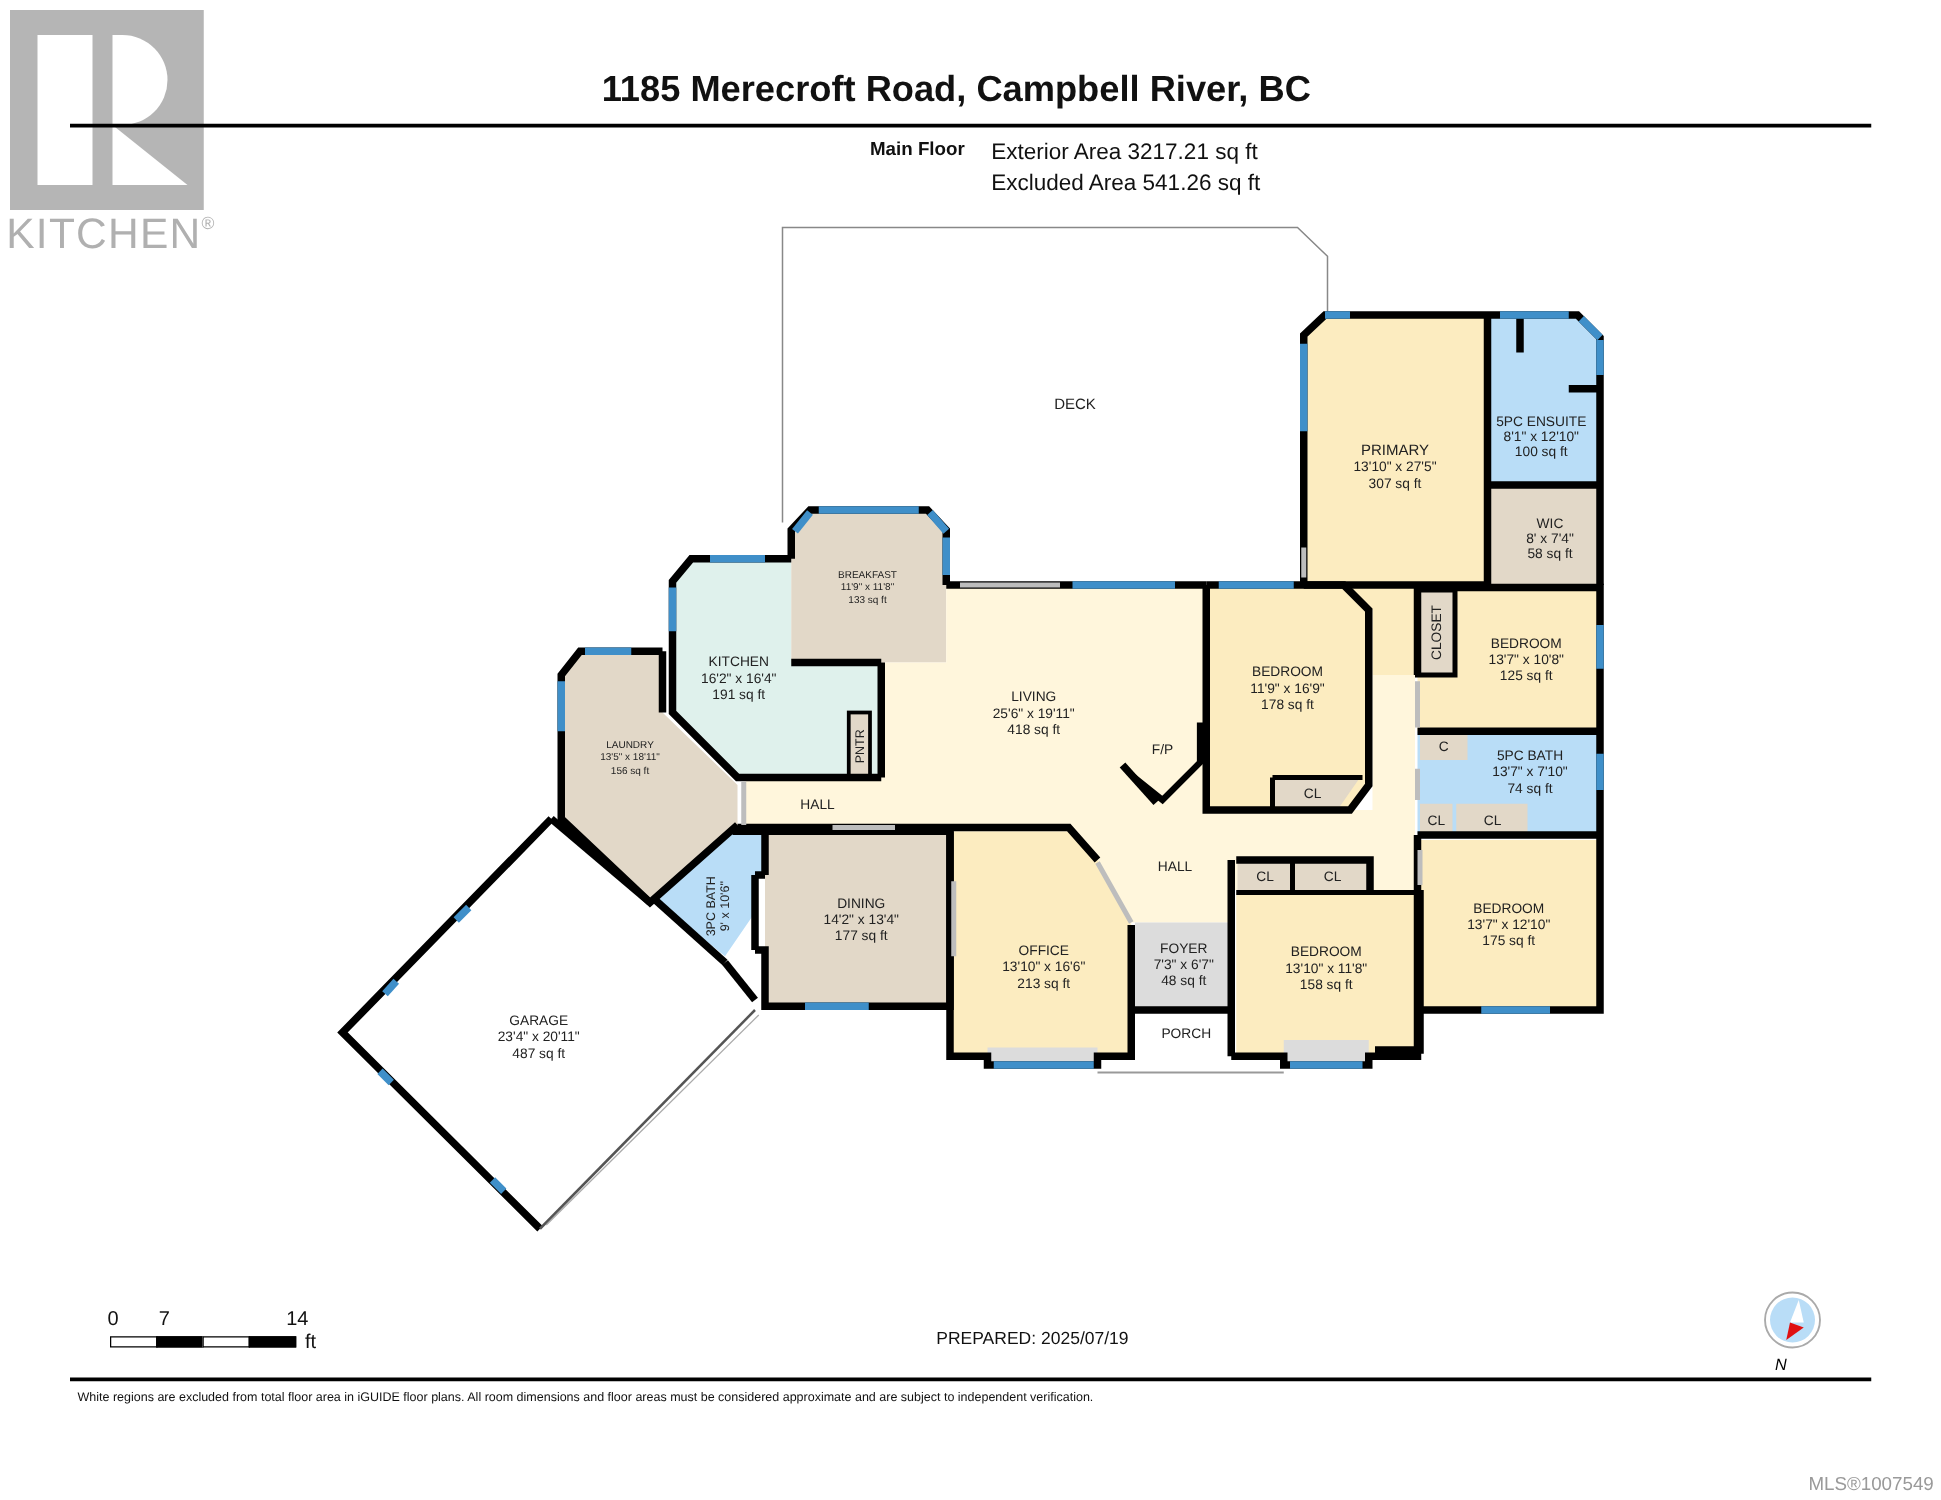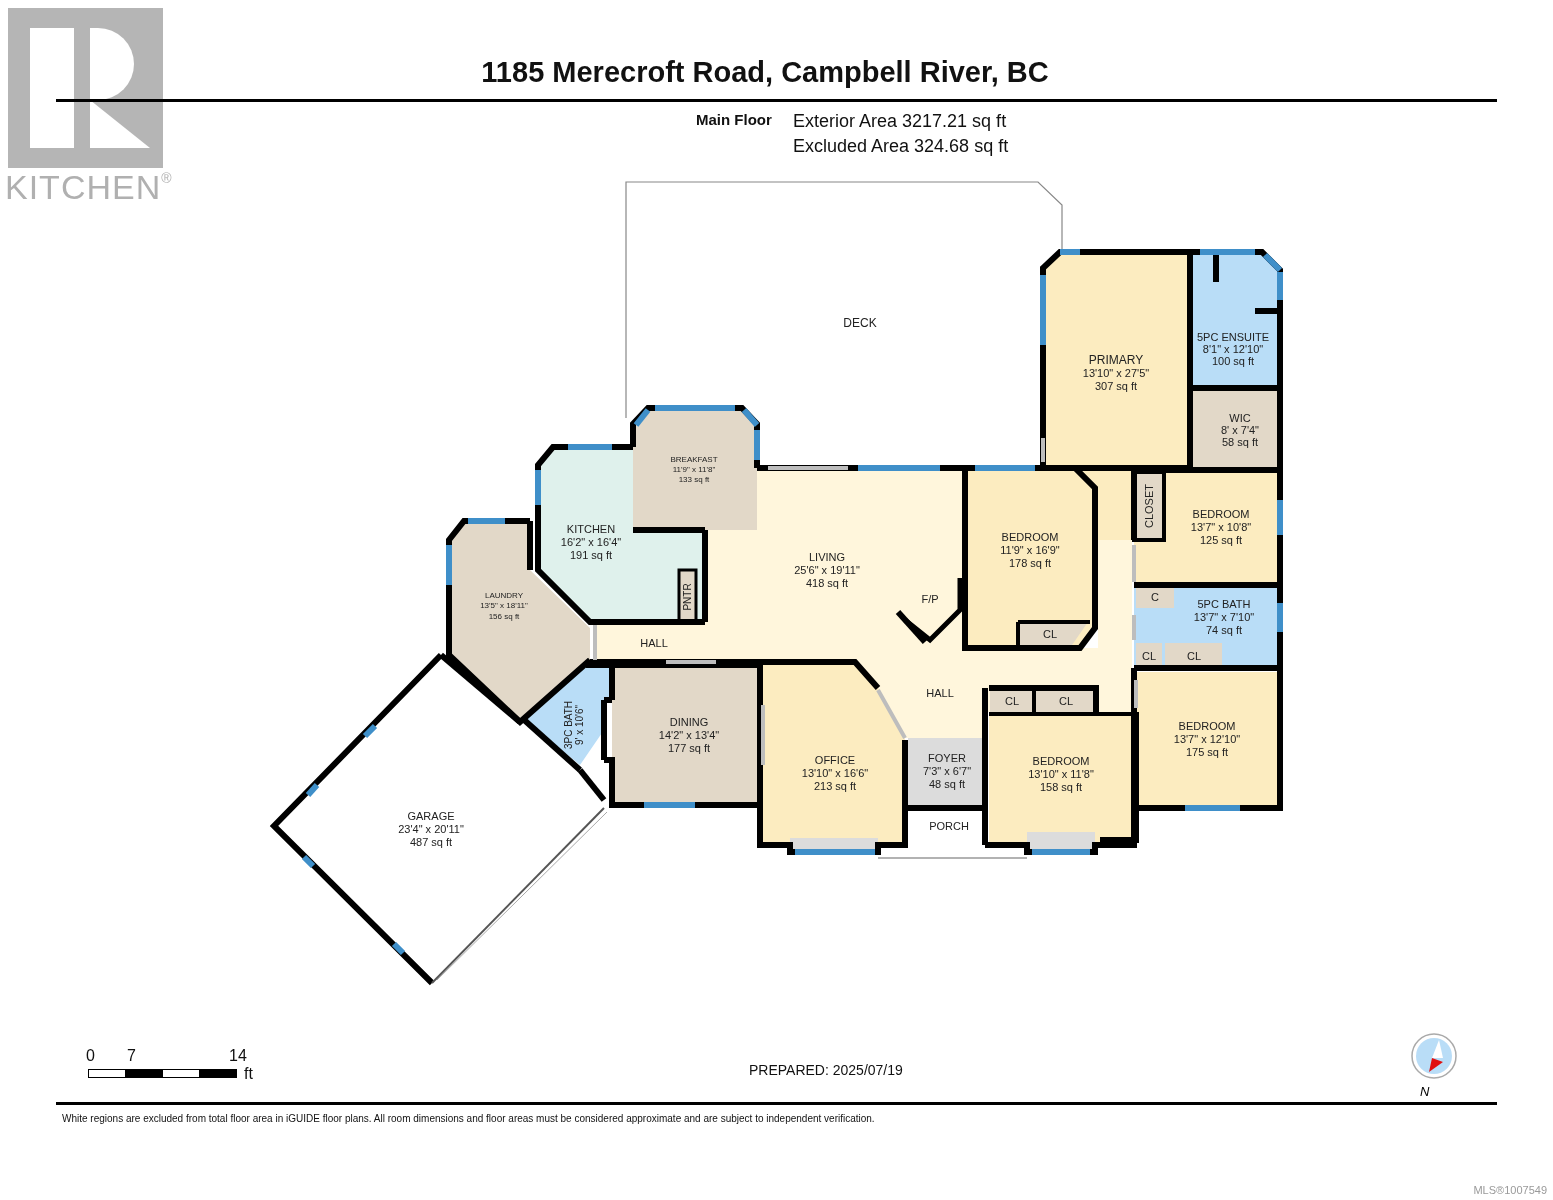--- a/index.html
+++ b/index.html
@@ -16,37 +16,37 @@
   .area-line { position:absolute; left:793px; font-size:18px; }
   .plan { position:absolute; left:0; top:0; }
   .room-label { font-family:"Liberation Sans", sans-serif; fill:#222; text-anchor:middle; }
   .scale { position:absolute; left:86px; top:1047px; }
   .scale .nums span { position:absolute; font-size:16px; top:0; }
   .scale .bar { position:absolute; top:22px; height:7px; border:1px solid #000; }
   .scale .unit { position:absolute; left:158px; top:18px; font-size:16px; }
   .prepared { position:absolute; left:701px; top:1062px; font-size:14px;margin-left:48px; }
   .compass { position:absolute; left:1406px; top:1032px; }
   .footer-note { position:absolute; left:62px; top:1113px; font-size:10px; }
-  .mls { position:absolute; right:6px; bottom:4px; font-size:11px; color:#9a9a9a; }
+  .mls { position:absolute; right:6px; bottom:4px; font-size:15px; color:#9a9a9a; }
 </style>
 </head>
 <body>
 
 <div class="logo">
   <div class="r-stem"></div>
   <div class="r-bowl"></div>
   <div class="r-leg"></div>
 </div>
 <div class="logo-text"><span>KITCHEN</span><sup>®</sup></div>
 
 <div class="title">1185 Merecroft Road, Campbell River, BC</div>
 <div class="rule" style="left:56px; top:99px; width:1441px;"></div>
 <div class="floor-label">Main Floor</div>
 <div class="area-line" style="top:111px;">Exterior Area 3217.21 sq ft</div>
-<div class="area-line" style="top:136px;">Excluded Area 324.68 sq ft</div>
+<div class="area-line" style="top:136px;">Excluded Area 541.26 sq ft</div>
 
 <svg class="plan" width="1553" height="1200" viewBox="0 0 1553 1200">
 
   <polyline points="626,418 626,182 1038,182 1062,205 1062,250" fill="none" stroke="#888" stroke-width="1.2"></polyline>
 
   <polygon points="441,655 520,722 604,808 432,983 274,826" fill="#ffffff"></polygon>
 
   <polygon points="449,540 464,521 530,521 530,570 590,628 590,660 580,668 520,722 449,655" fill="#e2d8c8"></polygon>
 
   <polygon points="538,465 553,447 633,447 633,530 705,530 705,622 590,622 538,570" fill="#dff1ec"></polygon>

